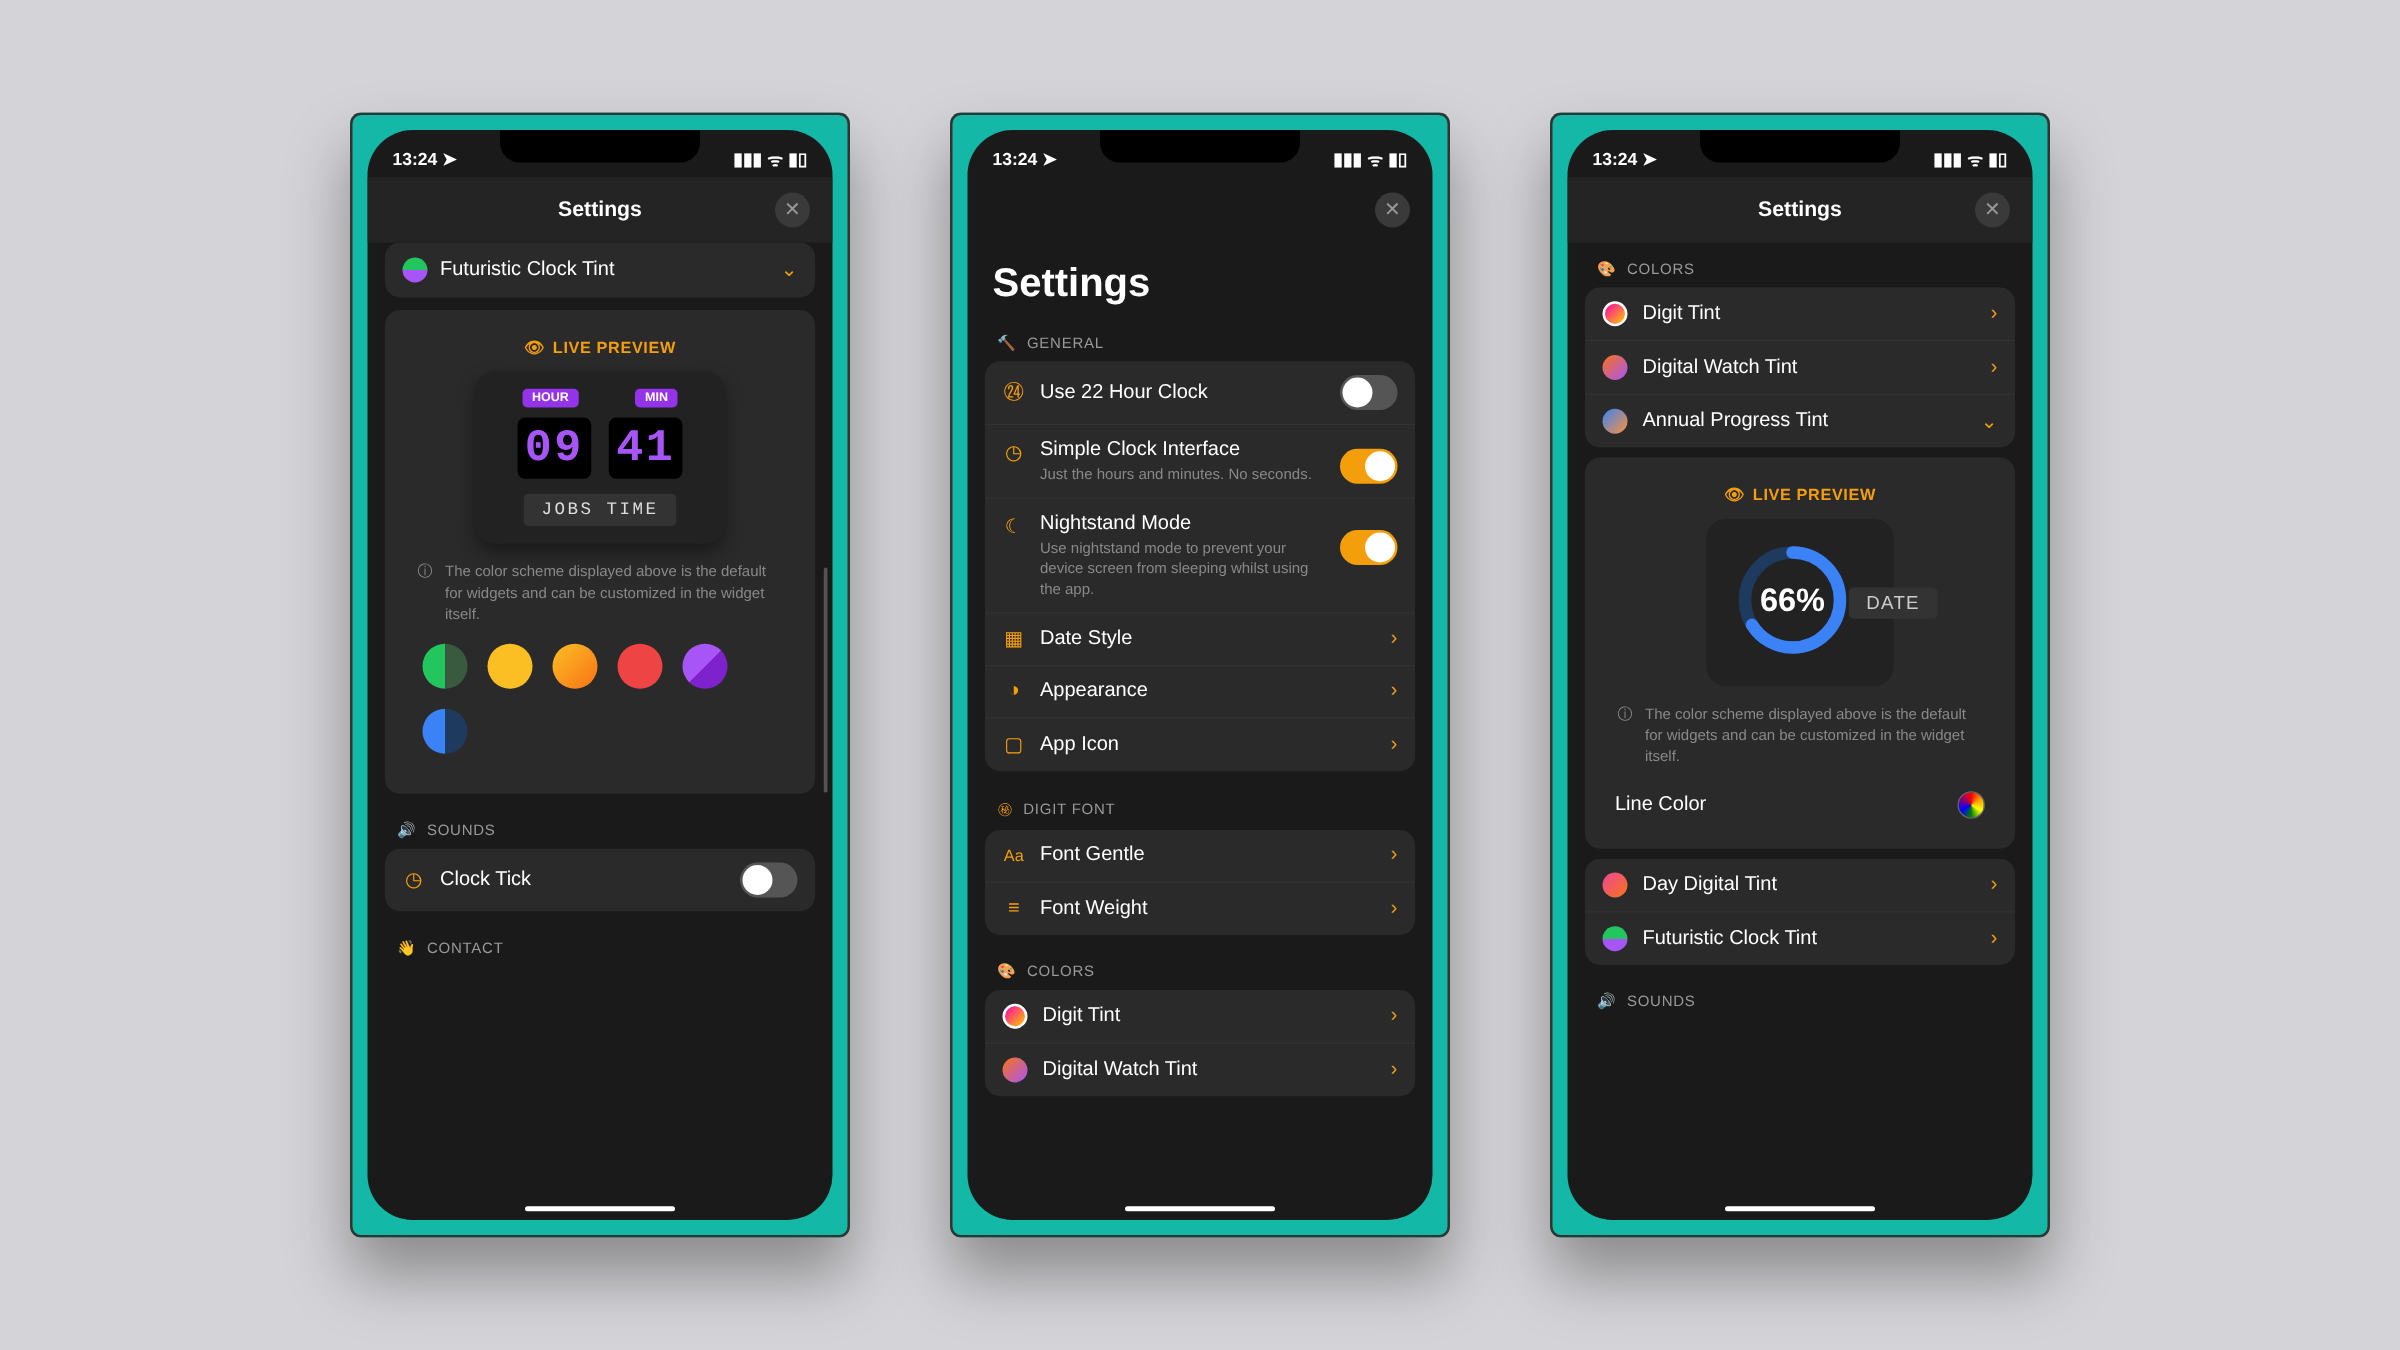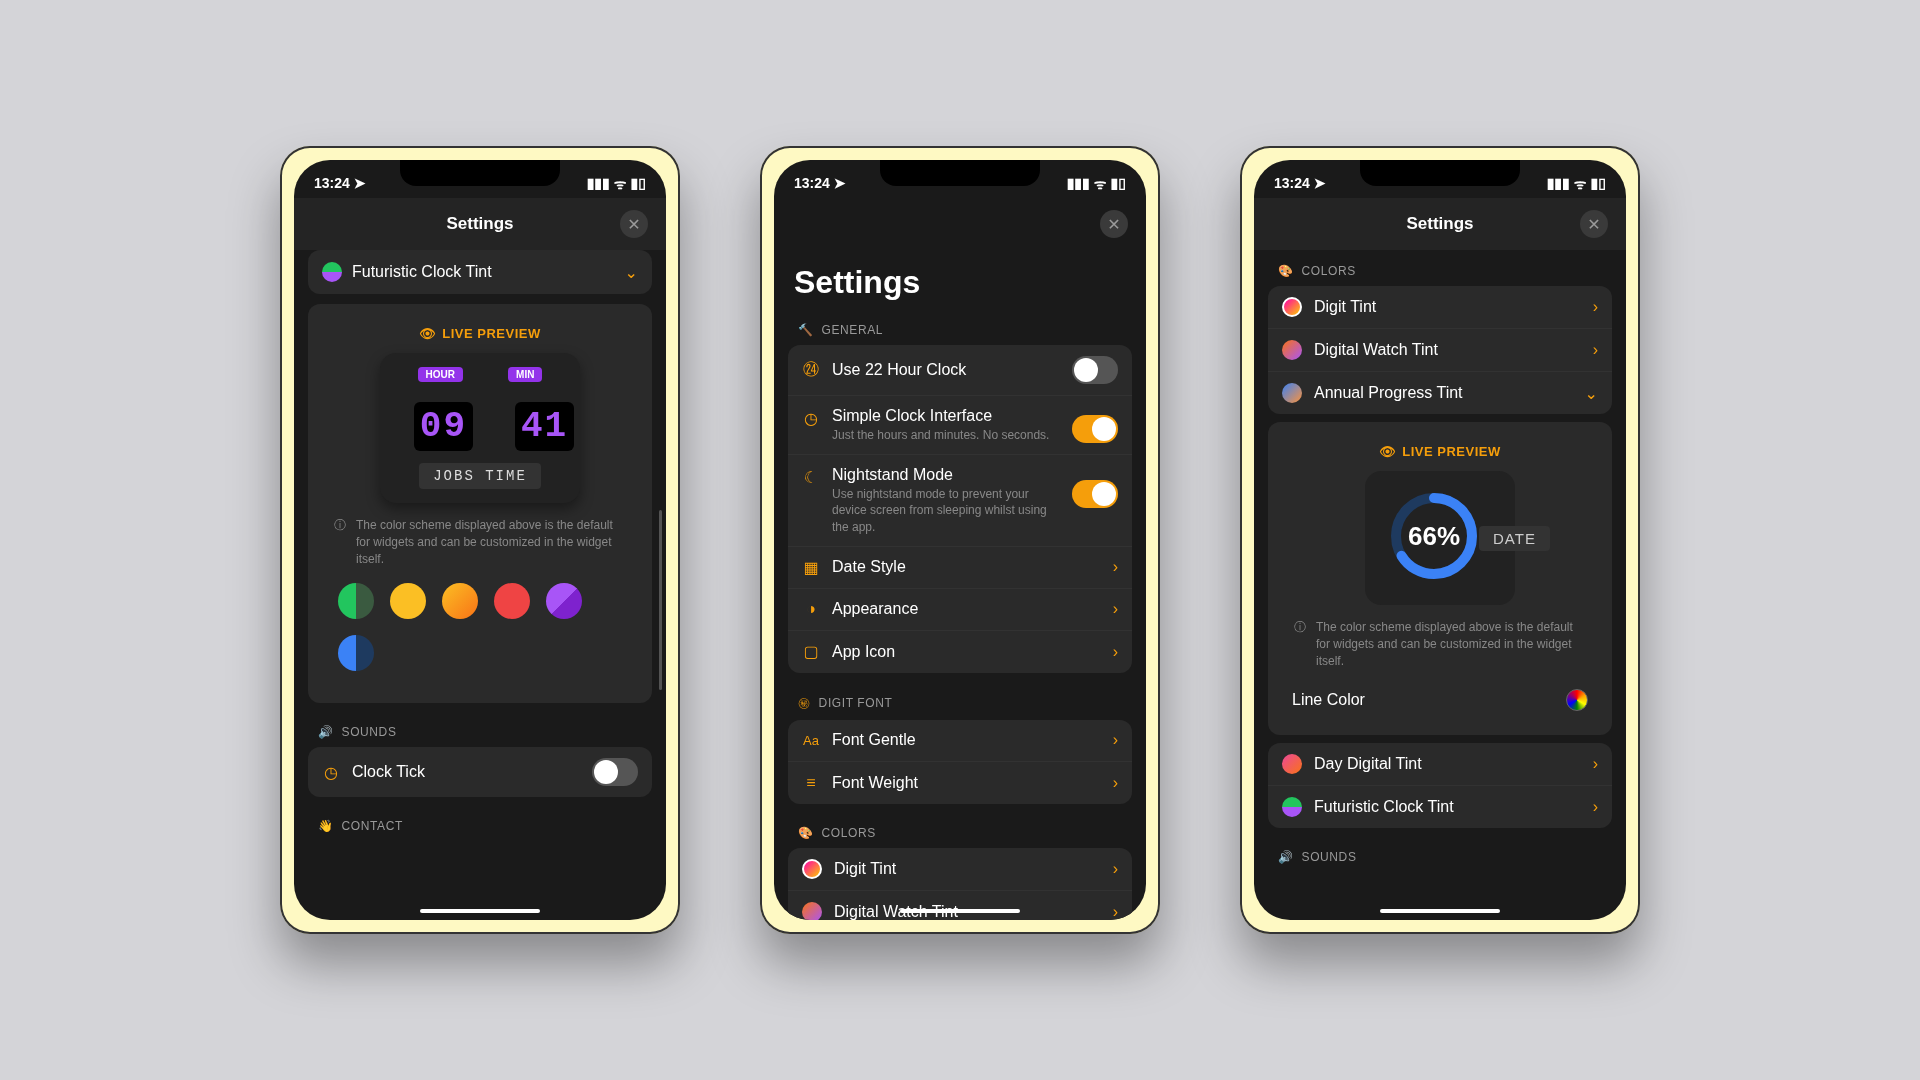--- a/index.html
+++ b/index.html
@@ -8,23 +8,23 @@
       font-family: -apple-system, BlinkMacSystemFont, "Segoe UI", sans-serif;
       width: 1920px;
       height: 1080px;
       display: flex;
       justify-content: center;
       align-items: center;
       gap: 80px;
     }
     .phone {
       width: 400px;
-      height: 788px;
-      background: #fef9c3;
-      border-radius: 30px;
+      height: 900px;
+      background: #14b8a6;
+      border-radius: 9px;
       padding: 14px;
       box-shadow: 0 30px 50px rgba(0,0,0,0.35), inset 0 0 0 2px #333;
       position: relative;
     }
     .screen {
       width: 100%;
       height: 100%;
       background: #1a1a1a;
       border-radius: 36px;
       overflow: hidden;
@@ -181,33 +181,32 @@
       background: #222;
       border-radius: 16px;
       padding: 14px;
       display: flex;
       flex-direction: column;
       align-items: center;
       box-shadow: 0 6px 14px rgba(0,0,0,0.4);
       margin: 0 auto;
       width: 200px;
     }
-    .digit-tags { display: flex; gap: 45px; margin-bottom: 20px; }
+    .digit-tags { display: flex; gap: 45px; margin-bottom: 8px; }
     .tag { background: #9333ea; color: #fff; font-size: 10px; padding: 2px 8px; border-radius: 4px; font-weight: 600; }
     .digits { display: flex; gap: 14px; }
     .digit-box {
       background: #000;
       border-radius: 6px;
       padding: 4px 6px;
       color: #a855f7;
       font-family: "Courier New", monospace;
       font-size: 36px;
       font-weight: bold;
       letter-spacing: 2px;
-      margin-left: 28px;
     }
     .jobs-time {
       background: #333;
       color: #ddd;
       padding: 5px 14px;
       border-radius: 4px;
       font-family: "Courier New", monospace;
       font-size: 14px;
       letter-spacing: 2px;
       margin-top: 12px;

